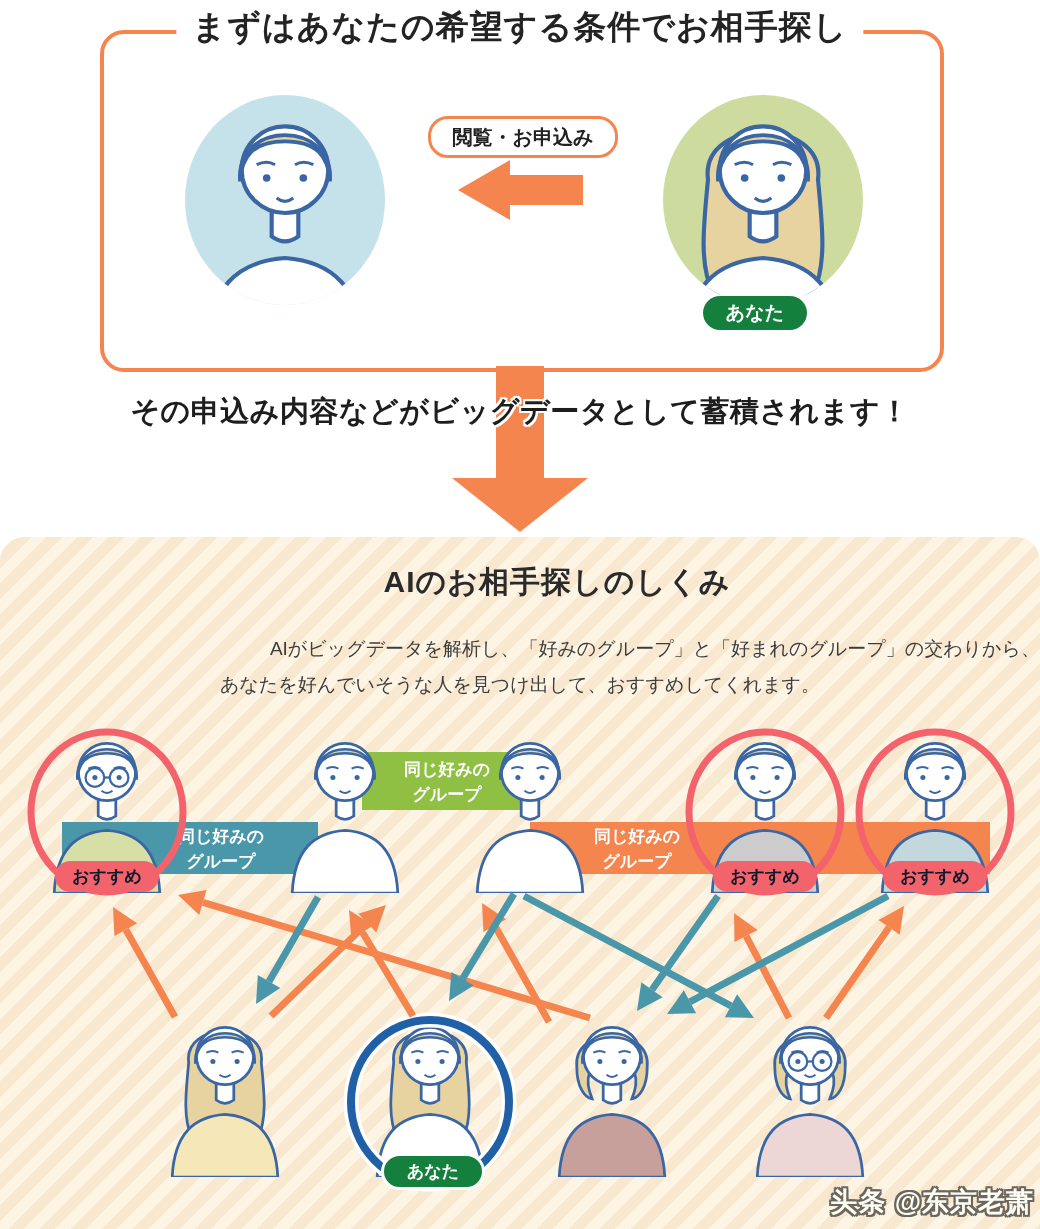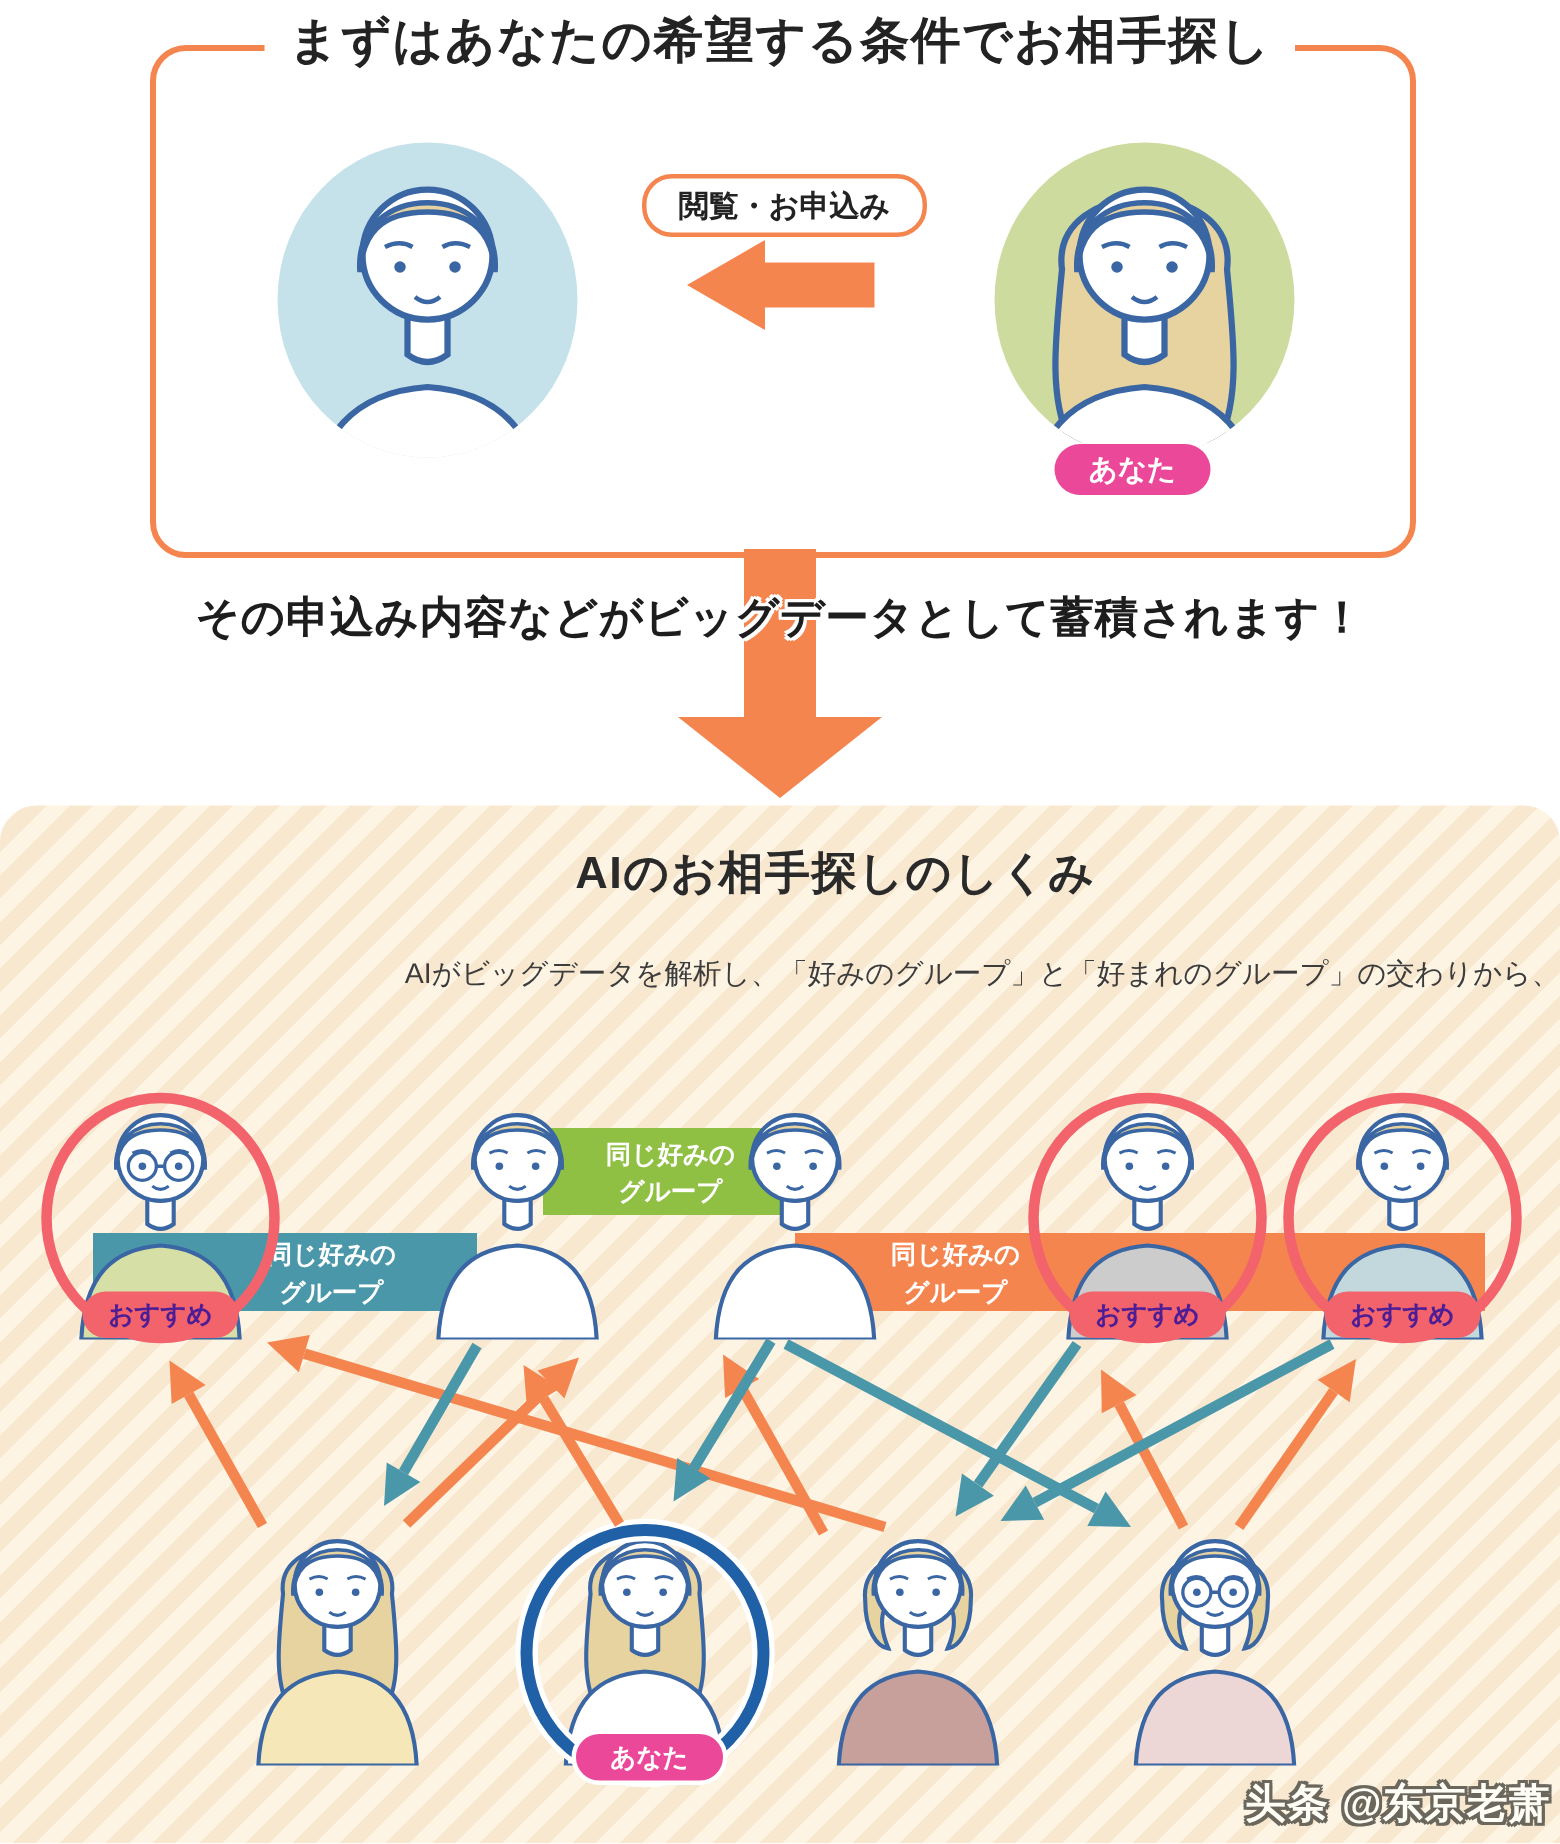--- a/index.html
+++ b/index.html
@@ -12,21 +12,21 @@
   .hero-title{position:absolute;top:4px;left:50%;transform:translateX(-50%);
               white-space:nowrap;background:#fff;padding:0 16px;line-height:46px;
               font-size:33px;font-weight:700;color:#232323;letter-spacing:1px;z-index:2;}
   .circle-bg{position:absolute;width:200px;height:210px;border-radius:50%;
              overflow:hidden;z-index:2;}
   .circle-bg .av{position:absolute;left:0;top:6px;width:200px;height:252px;}
   .pill{position:absolute;display:flex;align-items:center;justify-content:center;
         border-radius:20px;font-weight:bold;z-index:7;}
   .browse-pill{left:428px;top:116px;width:184px;height:36px;background:#fff;
                border:3px solid #f5854f;color:#222;font-size:20px;align-items:center;}
-  .you-pill{background:#ec4899;color:#fff;font-size:19px;}
+  .you-pill{background:#15803d;color:#fff;font-size:19px;}
   .hero-arrow{position:absolute;left:450px;top:155px;z-index:2;}
 
   
   .bigdata-caption{position:absolute;left:0;top:392px;width:100%;text-align:center;
       font-size:29px;font-weight:900;color:#1d1d1d;z-index:3;letter-spacing:.5px;
       text-shadow:-2px -2px 0 #fff,2px -2px 0 #fff,-2px 2px 0 #fff,2px 2px 0 #fff,
                   0 -2px 0 #fff,0 2px 0 #fff,-2px 0 0 #fff,2px 0 0 #fff;}
   .down-arrow{position:absolute;left:440px;top:366px;z-index:2;}
 
   
@@ -34,21 +34,21 @@
             border-radius:24px 24px 0 0;z-index:0;
             background:repeating-linear-gradient(135deg,#fdf4e4 0 11px,#f9e8d0 11px 22px);}
   .ai-title{position:absolute;left:0;top:562px;width:100%;text-align:center;
             font-size:30px;font-weight:900;color:#2a2a2a;z-index:2;letter-spacing:1px;margin-left:37px;}
   .ai-desc{position:absolute;left:0;width:100%;text-align:center;font-size:19px;
            color:#3c3c3c;z-index:2;}
   .banner{position:absolute;z-index:3;}
   .banner-text{position:absolute;z-index:5;color:#fff;font-weight:bold;font-size:17px;
                line-height:25px;text-align:center;}
   .avatar{position:absolute;z-index:4;}
-  .rec-pill{width:104px;height:31px;background:#f2636c;color:#4c1d95;font-size:17px;
+  .rec-pill{width:104px;height:31px;background:#f2636c;color:#0f172a;font-size:17px;
             border-radius:16px;}
   .you-pill-bottom{border:3px solid #fff;}
   #overlay{position:absolute;left:0;top:0;z-index:6;pointer-events:none;}
   .watermark{position:absolute;top:1184px;right:6px;z-index:8;font-size:27px;
       font-weight:bold;color:#fffef6;letter-spacing:1px;
       text-shadow:-2px -2px 0 #6b675c,2px -2px 0 #6b675c,-2px 2px 0 #6b675c,
                   2px 2px 0 #6b675c,0 -2px 0 #6b675c,0 2px 0 #6b675c,
                   -2px 0 0 #6b675c,2px 0 0 #6b675c;}
 </style>
 </head>
@@ -100,20 +100,21 @@
 
   <svg class="down-arrow" width="160" height="170">
     <rect x="56" y="0" width="48" height="115" fill="#f5854f"></rect>
     <polygon points="12,112 148,112 80,166" fill="#f5854f"></polygon>
   </svg>
   <div class="bigdata-caption">その申込み内容などがビッグデータとして蓄積されます！</div>
 
   <div class="ai-panel"></div>
   <div class="ai-title">AIのお相手探しのしくみ</div>
   <div class="ai-desc" style="top:636px;text-align:right;">AIがビッグデータを解析し、「好みのグループ」と「好まれのグループ」の交わりから、</div>
+  <div class="ai-desc" style="top:672px;">あなたを好んでいそうな人を見つけ出して、おすすめしてくれます。</div>
 
   <div class="banner" style="left:62px;top:822px;width:256px;height:52px;background:#4a97a9;"></div>
   <div class="banner-text" style="left:162px;top:824px;width:118px;">
     <div>同じ好みの</div>
     <div>グループ</div>
   </div>
 
   <div class="banner" style="left:362px;top:752px;width:170px;height:58px;background:#8fc043;"></div>
   <div class="banner-text" style="left:382px;top:757px;width:130px;">
     <div>同じ好みの</div>

